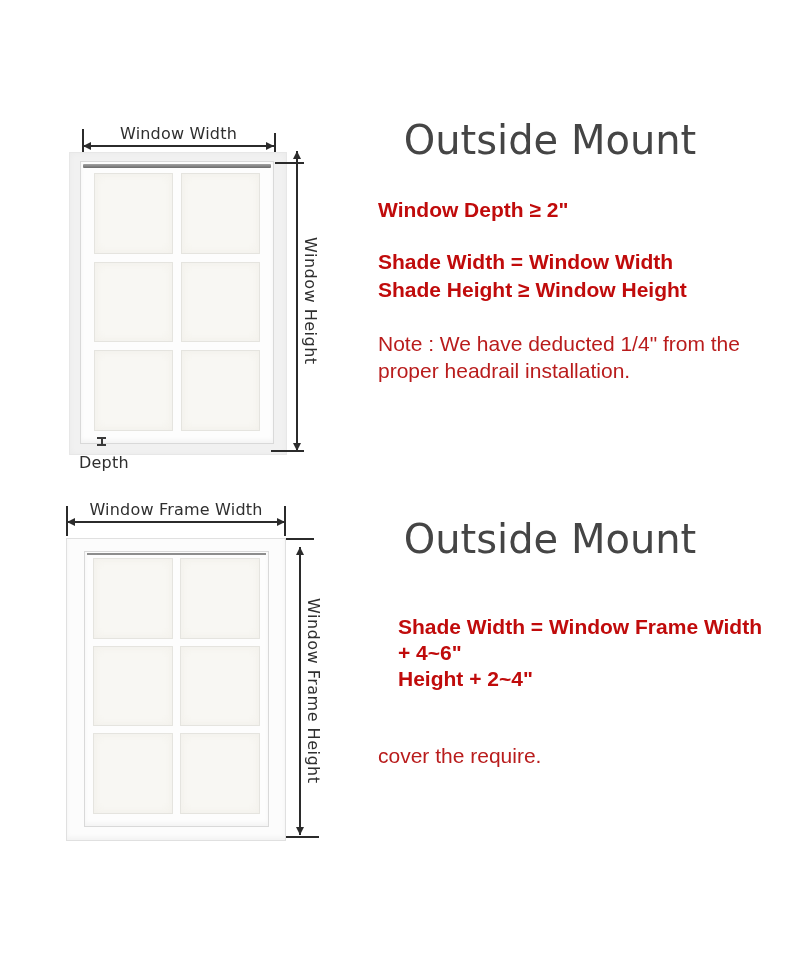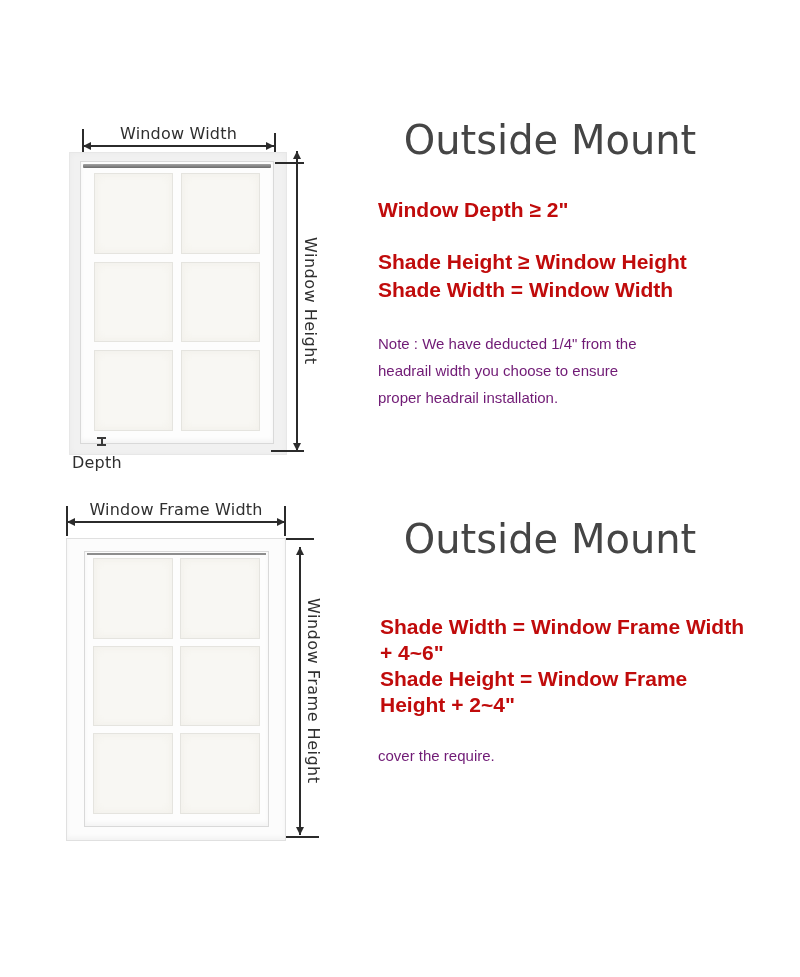--- a/index.html
+++ b/index.html
@@ -58,21 +58,21 @@
     position:absolute;width:350px;text-align:center;
     font-family:"DejaVu Sans",sans-serif;font-size:40px;line-height:1.2;
     color:#454545;
   }
   .red{
     position:absolute;font-size:21px;font-weight:bold;color:#c00b0b;
     line-height:28px;white-space:nowrap;
   }
   .red26{line-height:26px;}
   .body-text{
-    position:absolute;font-size:15px;color:#701a75;line-height:27px;white-space:nowrap;
+    position:absolute;font-size:21px;color:#b91c1c;line-height:27px;white-space:nowrap;
   }
 </style>
 </head>
 <body>
 
 <div class="canvas">
 
   <div>
 
     <div class="mlabel mlabel-c" style="left:82px;top:124px;width:193px;">Window Width</div>
@@ -94,40 +94,39 @@
           <div class="pane"></div>
         </div>
       </div>
     </div>
 
     <div class="ibeam" style="left:97px;top:437px;">
       <div class="ib-top"></div>
       <div class="ib-stem"></div>
       <div class="ib-bot"></div>
     </div>
-    <div class="mlabel" style="left:72px;top:453px;">Depth</div>
+    <div class="mlabel" style="left:79px;top:453px;">Depth</div>
 
     <div class="mline" style="left:296px;top:151px;width:2px;height:300px;"></div>
     <div class="ah ah-u" style="left:293px;top:151px;"></div>
     <div class="ah ah-d" style="left:293px;top:443px;"></div>
     <div class="mline" style="left:275px;top:162px;width:29px;height:2px;"></div>
     <div class="mline" style="left:271px;top:450px;width:33px;height:2px;"></div>
     <div class="vlabel" style="left:301px;top:151px;height:300px;">Window Height</div>
   </div>
 
   <div>
     <div class="title" style="left:375px;top:116px;">Outside Mount</div>
     <div class="red" style="left:378px;top:196px;">Window Depth ≥ 2"</div>
     <div class="red" style="left:378px;top:248px;">
+      <div>Shade Width = Window Width</div>
       <div>Shade Height ≥ Window Height</div>
-      <div>Shade Width = Window Width</div>
     </div>
     <div class="body-text" style="left:378px;top:330px;">
       <div>Note : We have deducted 1/4" from the</div>
-      <div>headrail width you choose to ensure</div>
       <div>proper headrail installation.</div>
     </div>
   </div>
 
   <div>
 
     <div class="mlabel mlabel-c" style="left:66px;top:500px;width:220px;">Window Frame Width</div>
     <div class="mline" style="left:66px;top:521px;width:220px;height:2px;"></div>
     <div class="ah ah-l" style="left:67px;top:518px;"></div>
     <div class="ah ah-r" style="left:277px;top:518px;"></div>
@@ -151,24 +150,23 @@
     <div class="mline" style="left:299px;top:547px;width:2px;height:288px;"></div>
     <div class="ah ah-u" style="left:296px;top:547px;"></div>
     <div class="ah ah-d" style="left:296px;top:827px;"></div>
     <div class="mline" style="left:286px;top:538px;width:28px;height:2px;"></div>
     <div class="mline" style="left:286px;top:836px;width:33px;height:2px;"></div>
     <div class="vlabel" style="left:304px;top:547px;height:288px;">Window Frame Height</div>
   </div>
 
   <div>
     <div class="title" style="left:375px;top:515px;">Outside Mount</div>
-    <div class="red red26" style="left:380px;top:614px;">
+    <div class="red red26" style="left:398px;top:614px;">
       <div>Shade Width = Window Frame Width</div>
       <div>+ 4~6"</div>
-      <div>Shade Height = Window Frame</div>
       <div>Height + 2~4"</div>
     </div>
     <div class="body-text" style="left:378px;top:742px;">
       <div>cover the require.</div>
     </div>
   </div>
 
 </div>
 
 </body></html>

